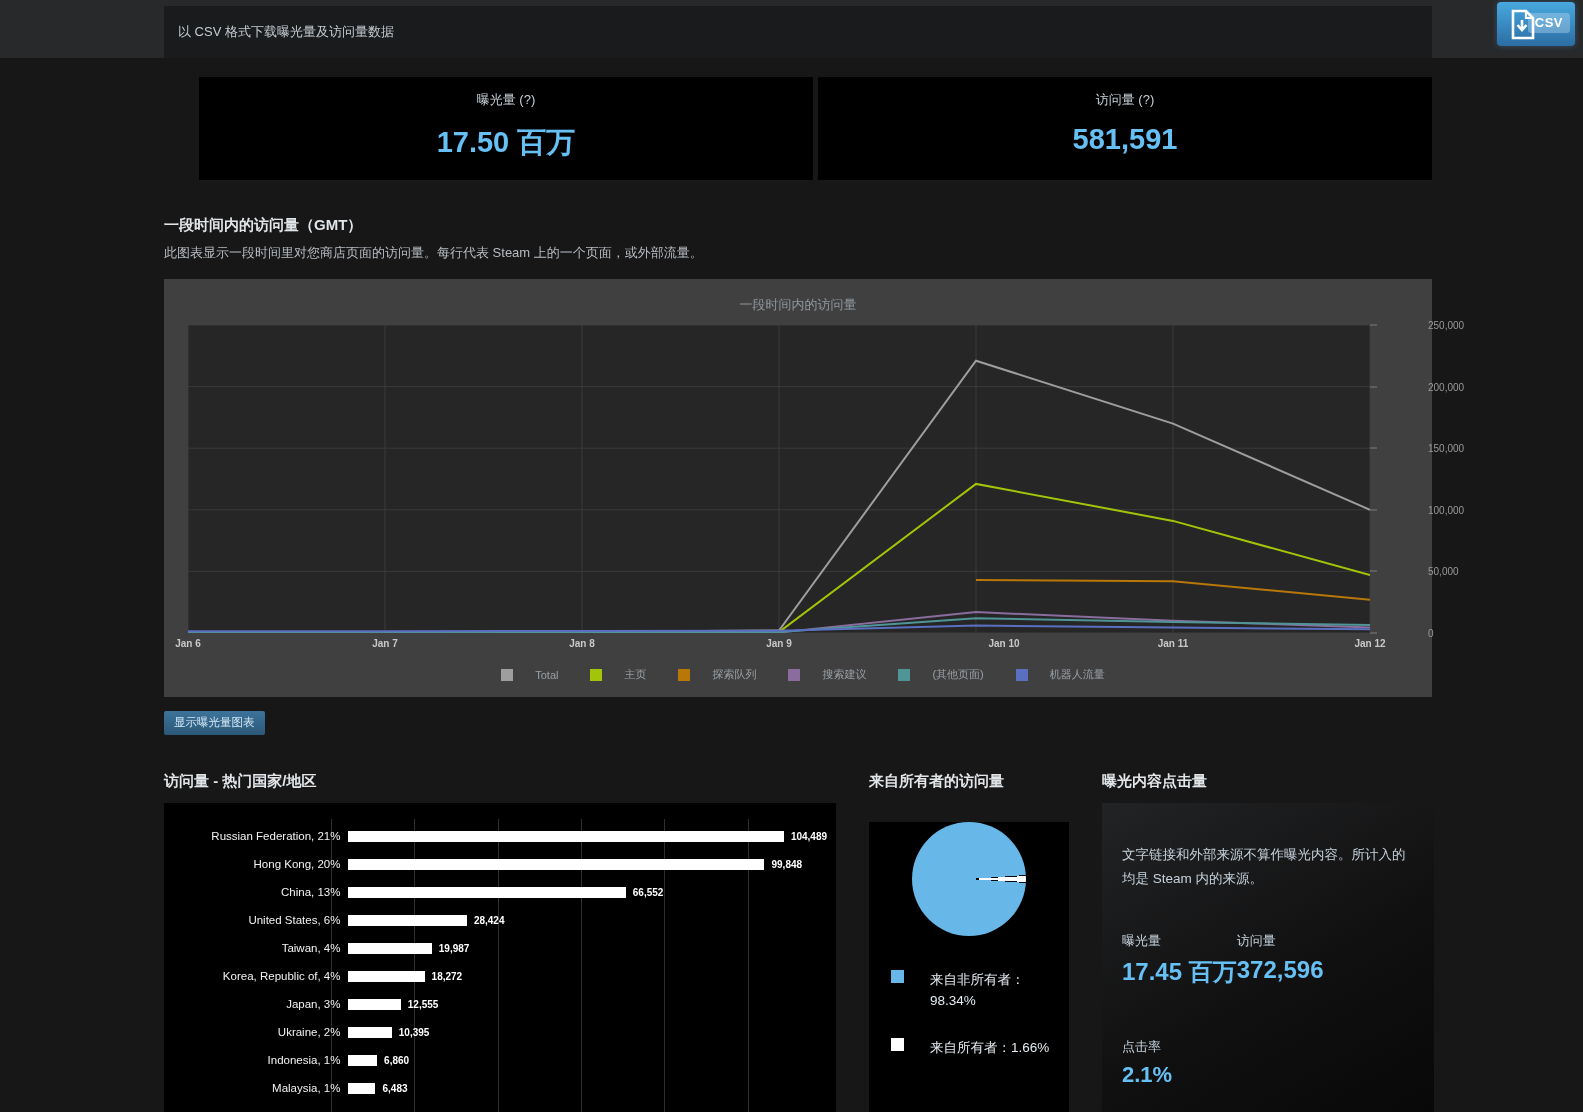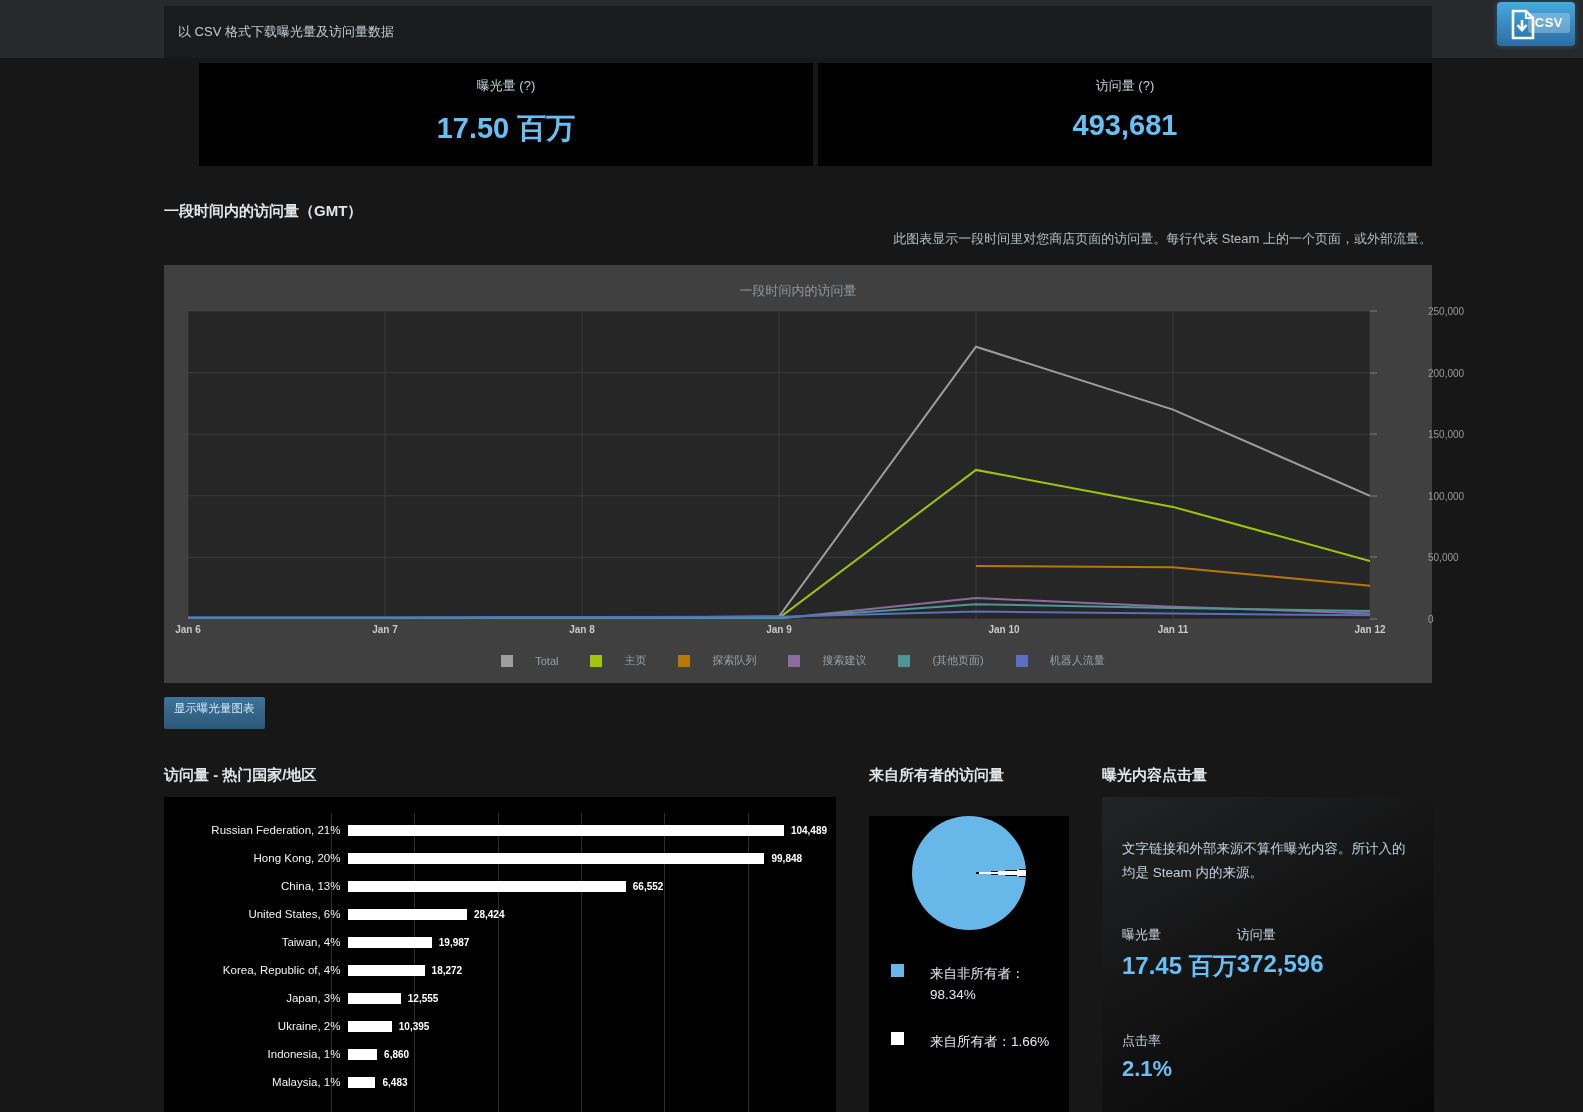--- a/index.html
+++ b/index.html
@@ -24,46 +24,46 @@
     display:flex; align-items:center;
   }
   .csv-badge {
     position:absolute; right:5px; top:11px; padding:2px 7px 3px;
     background:rgba(205,228,245,.35); border-radius:3px;
     color:#fff; font-size:13px; font-weight:bold; letter-spacing:.5px;
   }
   .csv-doc { position:absolute; left:13px; top:7px; z-index:2; }
   
   .content { width:1268px; margin-left:164px; }
-  .stat-row { display:flex; gap:5px; margin-top:5px;padding-left:35px; }
+  .stat-row { display:flex; gap:5px; margin-top:19px;padding-left:35px; }
   .stat-box { flex:1; height:103px; background:#000; text-align:center; padding-top:14px; }
   .stat-label { font-size:13px; color:#c7d0d8; }
   .stat-value { margin-top:14px; font-size:29px; font-weight:bold; color:#66c0f4; }
   h2.sec { margin-top:36px; font-size:15px; font-weight:bold; color:#e2e6e9; }
-  p.sec-desc { margin-top:9px; font-size:13px; color:#b6bcc2;text-align:right; }
+  p.sec-desc { margin-top:9px; font-size:13px; color:#b6bcc2; }
   
   .chart-panel { margin-top:17px; height:418px; background:#404040; }
   .chart-title { text-align:center; padding-top:17px; font-size:13px; color:#8f969c; }
   .plot-wrap { position:relative; margin-top:11px; margin-left:24px; width:1182px; height:308px; background:#262626; }
   .plot-wrap svg { position:absolute; inset:0; width:100%; height:100%; }
   .ylabels { position:absolute; left:1182px; top:0; width:62px; height:308px; }
   .ytick { position:absolute; left:0; transform:translateY(-50%); display:flex; align-items:center;gap:46px; }
   .ytick i { display:inline-block; width:7px; height:1px; background:#7d7d7d; margin-right:5px; }
   .ytick span { font-size:10px; color:#9a9a9a; }
   .xlabels { position:relative; margin-left:24px; width:1182px; height:18px; }
   .xtick { position:absolute; top:5px; transform:translateX(-50%); font-size:10px; font-weight:bold; color:#c9c9c9; white-space:nowrap; }
   .legend { display:flex; justify-content:center; align-items:center; margin-top:16px;padding-left:10px; }
   .li { display:flex; align-items:center; margin:0 16px; }
   .li i { width:12px; height:12px; margin-right:22px; }
   .li em { font-style:normal; font-size:11px; color:#9aa0a6; }
   
   .steam-btn {
     margin-top:14px; border:none; border-radius:2px; cursor:pointer;
     background:linear-gradient(180deg,#3d739a 0%,#2b5878 100%);
-    color:#d2e7f7; font-size:11.5px; padding:4px 10px 13px;
+    color:#d2e7f7; font-size:11.5px; padding:4px 10px 5px;
     font-family:"Liberation Sans",sans-serif;
   }
   
   .bottom-grid { display:grid; grid-template-columns:672px 200px 332px; column-gap:33px; margin-top:37px; }
   .bottom-grid h2.sec { margin-top:0; margin-bottom:12px; }
   .panel { background:#000; height:337px; position:relative; }
   
   .bar-grid { position:absolute; left:167px; top:16px; width:500px; bottom:10px;
     background:repeating-linear-gradient(to right,#2f2f2f 0 1px,transparent 1px 83.33px); }
   #bar-rows { position:absolute; left:0; top:19px; right:0; }
@@ -107,21 +107,21 @@
 
 <div class="content">
   
   <div class="stat-row">
     <div class="stat-box">
       <div class="stat-label">曝光量 (?)</div>
       <div class="stat-value">17.50 百万</div>
     </div>
     <div class="stat-box">
       <div class="stat-label">访问量 (?)</div>
-      <div class="stat-value">493,681</div>
+      <div class="stat-value">581,591</div>
     </div>
   </div>
 
   
   <h2 class="sec">一段时间内的访问量（GMT）</h2>
   <p class="sec-desc">此图表显示一段时间里对您商店页面的访问量。每行代表 Steam 上的一个页面，或外部流量。</p>
 
   <div class="chart-panel">
     <div class="chart-title">一段时间内的访问量</div>
     <div class="plot-wrap">

